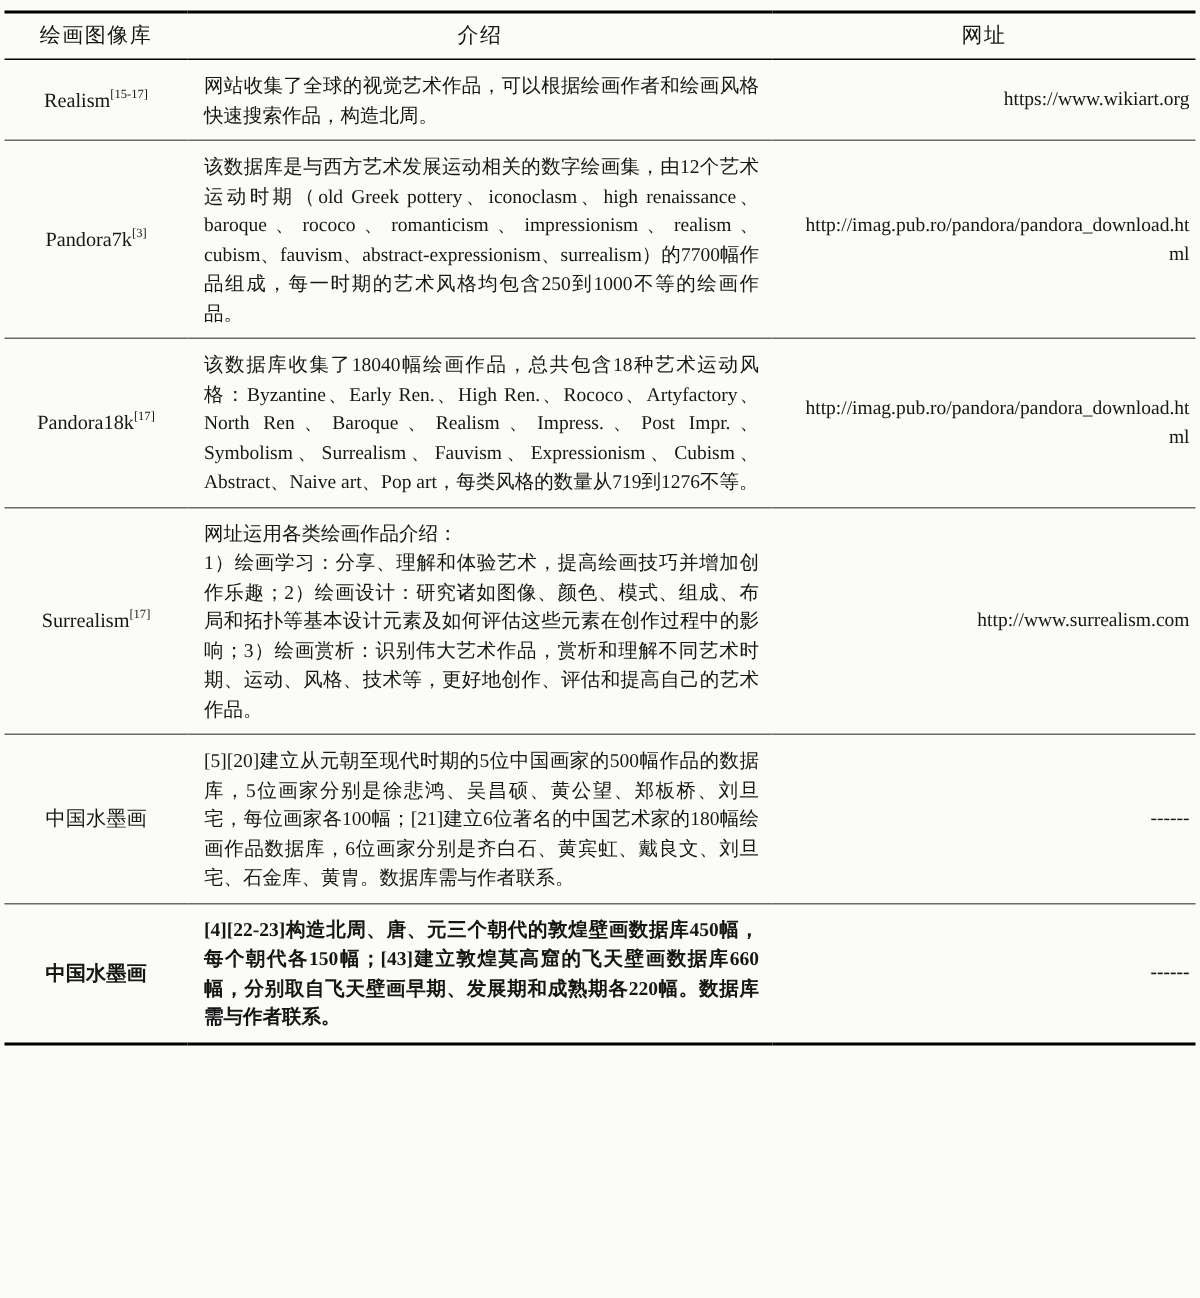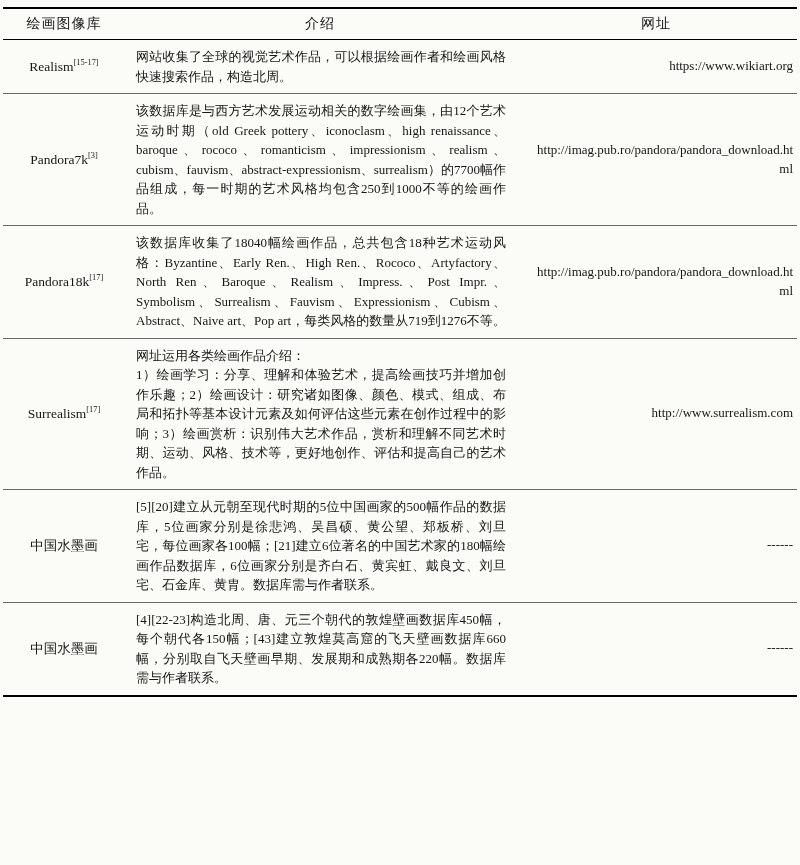--- a/index.html
+++ b/index.html
@@ -29,21 +29,21 @@
     text-align: center;
     padding: 6px 4px;
     border-bottom: 1.3px solid #000;
     letter-spacing: 1px;
   }
 
   tbody td {
     border-bottom: 1px solid #6a6a6a;
     vertical-align: middle;
   }
-  tbody tr:last-child td { border-bottom: none; }
+  tbody tr:last-child td { border-bottom: none; font-weight: bold; }
 
   td.cell-name {
     text-align: center;
     font-size: 13.5px;
     line-height: 1.45;
     padding: 6px 3px;
   }
   td.cell-intro {
     text-align: justify;
     font-size: 13px;

